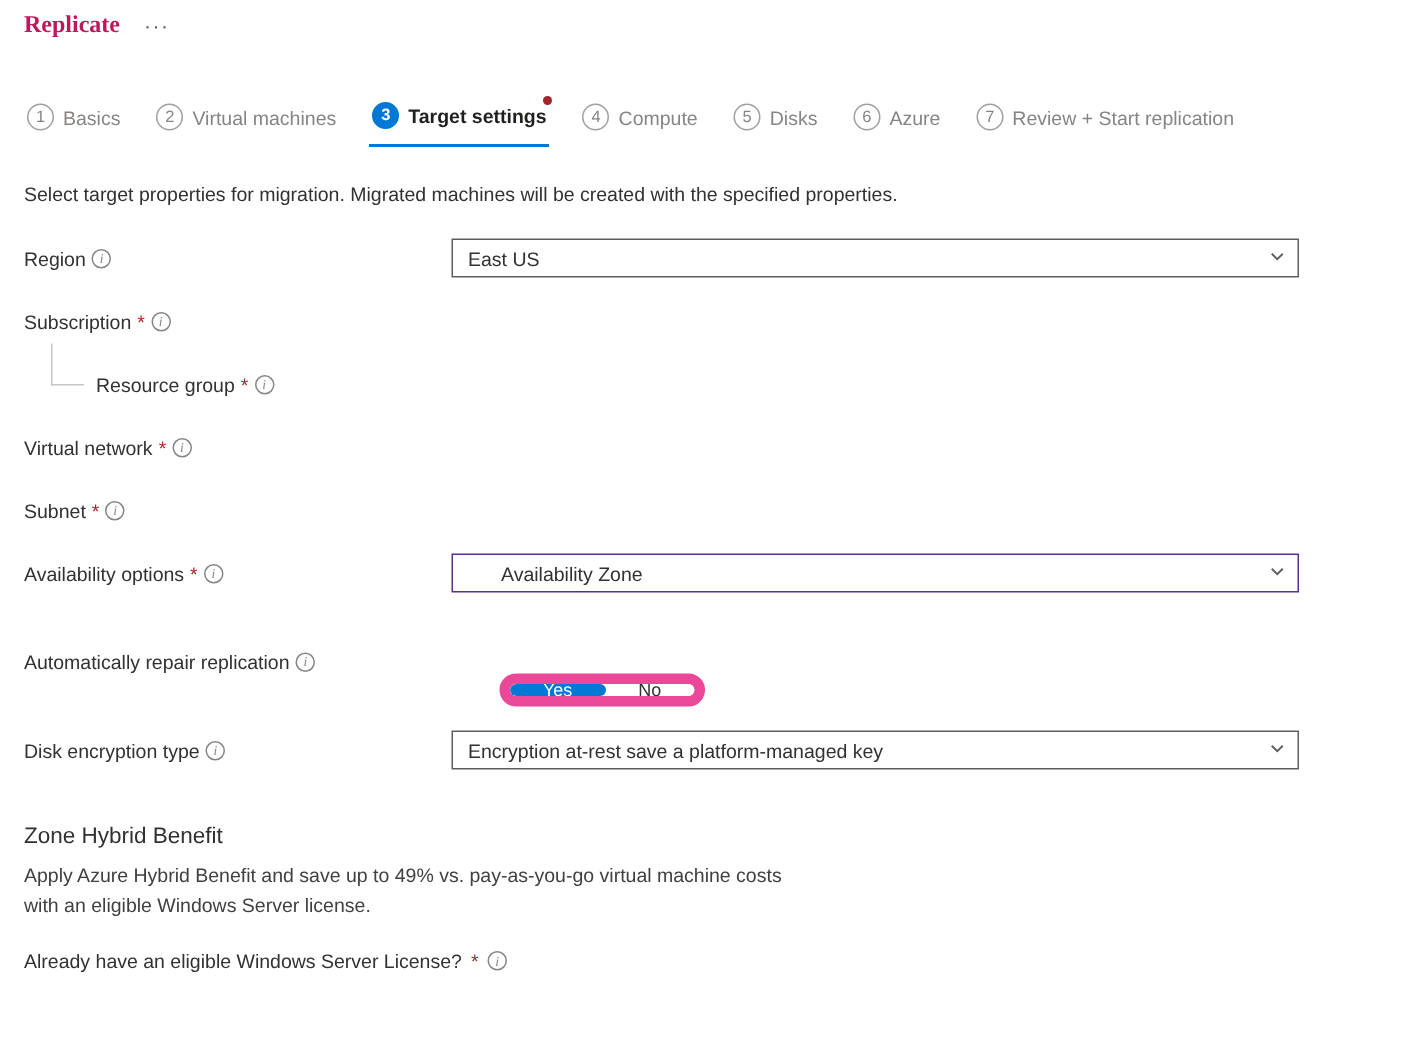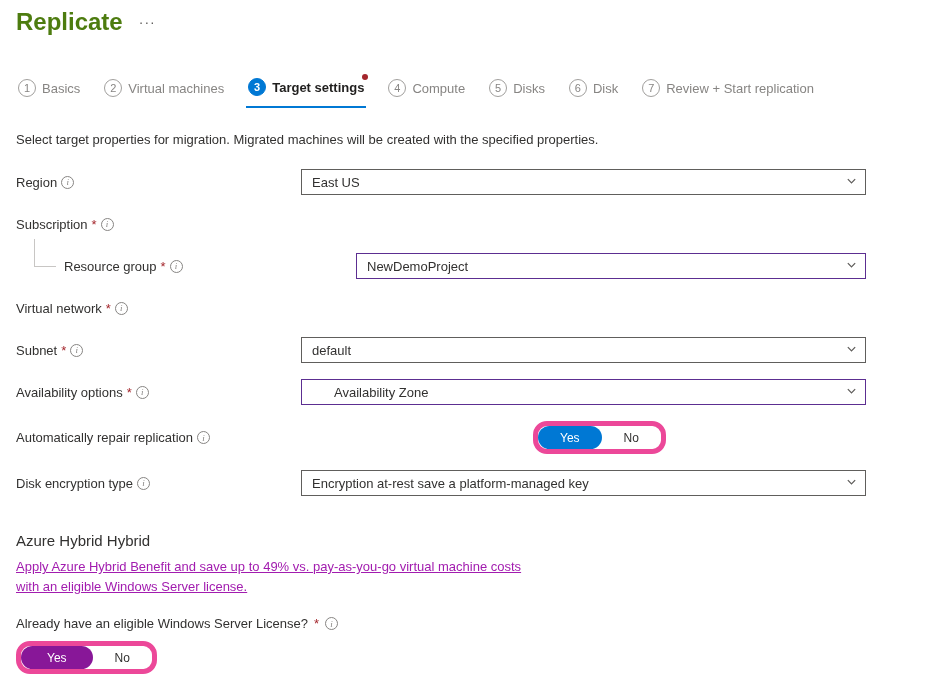--- a/index.html
+++ b/index.html
@@ -11,23 +11,24 @@
     padding: 8px 16px 20px 16px;
     width: 935px;
   }
   .header-row {
     display: flex;
     align-items: center;
     gap: 16px;
     margin-bottom: 38px;
   }
   .page-title {
-    font-size: 24px;
+    font-size: 16px;
     font-weight: 600;
-    color: #4d7c0f;
+    color: #be185d;
+    font-family: Liberation Serif, serif;
   }
   .ellipsis-icon {
     font-size: 14px;
     color: #605e5c;
     cursor: pointer;
     letter-spacing: 1px;
   }
   .tabs {
     display: flex;
     gap: 20px;
@@ -114,21 +115,21 @@
     border-radius: 50%;
     display: inline-flex;
     align-items: center;
     justify-content: center;
     font-size: 9px;
     color: #878583;
     cursor: pointer;
     font-family: Georgia, serif;
     font-style: italic;
   }
-  .form-control-col { flex: 0 0 565px; text-align: center; }
+  .form-control-col { flex: 0 0 565px; }
   .select {
     width: 100%;
     height: 26px;
     border: 1px solid #605e5c;
     background: #fff;
     padding: 0 24px 0 10px;
     font-size: 13px;
     position: relative;
     display: flex;
     align-items: center;
@@ -138,24 +139,25 @@
   .select .chev {
     position: absolute;
     right: 8px;
     top: 50%;
     transform: translateY(-50%);
     pointer-events: none;
   }
   .select.indent-value { padding-left: 32px; }
   .toggle-group {
     display: inline-flex;
-    border: 5px solid #ec4899;
+    border: 7px solid #ec4899;
     border-radius: 14px;
     overflow: hidden;
-    height: 33px;
+    height: 22px;
+    margin-top: 38px;
   }
   .toggle-opt {
     padding: 0 22px;
     font-size: 12px;
     display: flex;
     align-items: center;
     cursor: pointer;
     background: #fff;
     color: #323130;
     border-radius: 14px;
@@ -164,24 +166,23 @@
   .toggle-opt.on-purple { background: #881798; color: #fff; padding: 0 26px; }
   .section-head {
     font-size: 15px;
     color: #323130;
     margin-top: 36px;
     margin-bottom: 8px;
     font-weight: 400;
   }
   .sub-desc {
     font-size: 13px;
-    color: #a21caf;
+    color: #404040;
     line-height: 1.5;
     margin-bottom: 20px;
-    text-decoration: underline;
   }
   svg.chev-svg { width: 11px; height: 11px; }
   svg.chev-svg path { stroke: #605e5c; stroke-width: 1.4; fill: none; }
   .form-control-col.narrow { flex: 0 0 510px; margin-left: 55px;}
 </style>
 </head>
 <body>
 
 
 
@@ -207,21 +208,21 @@
   <div class="tab">
     <span class="step-circle">4</span>
     <span>Compute</span>
   </div>
   <div class="tab">
     <span class="step-circle">5</span>
     <span>Disks</span>
   </div>
   <div class="tab">
     <span class="step-circle">6</span>
-    <span>Disk</span>
+    <span>Azure</span>
   </div>
   <div class="tab">
     <span class="step-circle">7</span>
     <span>Review + Start replication</span>
   </div>
 </div>
 
 <div class="desc">Select target properties for migration. Migrated machines will be created with the specified properties.</div>
 
 
@@ -250,53 +251,37 @@
 </div>
 
 
 <div class="form-row">
   <div class="form-label-col indent">
     <div class="tree-connector"></div>
     <span>Resource group</span>
     <span class="req">*</span>
     <span class="info-icon">i</span>
   </div>
-  <div class="form-control-col narrow">
-    <div class="select purple">
-      <span>NewDemoProject</span>
-      <span class="chev"><svg class="chev-svg" viewBox="0 0 12 12">
-            <path d="M2 4 L6 8 L10 4"></path>
-          </svg></span>
-    </div>
-  </div>
 </div>
 
 
 <div class="form-row">
   <div class="form-label-col">
     <span>Virtual network</span>
     <span class="req">*</span>
     <span class="info-icon">i</span>
   </div>
 </div>
 
 
 <div class="form-row">
   <div class="form-label-col">
     <span>Subnet</span>
     <span class="req">*</span>
     <span class="info-icon">i</span>
-  </div>
-  <div class="form-control-col">
-    <div class="select">
-      <span>default</span>
-      <span class="chev"><svg class="chev-svg" viewBox="0 0 12 12">
-            <path d="M2 4 L6 8 L10 4"></path>
-          </svg></span>
-    </div>
   </div>
 </div>
 
 
 <div class="form-row">
   <div class="form-label-col">
     <span>Availability options</span>
     <span class="req">*</span>
     <span class="info-icon">i</span>
   </div>
@@ -333,21 +318,21 @@
   <div class="form-control-col">
     <div class="select">
       <span>Encryption at-rest save a platform-managed key</span>
       <span class="chev"><svg class="chev-svg" viewBox="0 0 12 12">
             <path d="M2 4 L6 8 L10 4"></path>
           </svg></span>
     </div>
   </div>
 </div>
 
-<div class="section-head">Azure Hybrid Hybrid</div>
+<div class="section-head">Zone Hybrid Benefit</div>
 <div class="sub-desc">
   <span>Apply Azure Hybrid Benefit and save up to 49% vs. pay-as-you-go virtual machine costs</span><br>
   <span>with an eligible Windows Server license.</span>
 </div>
 
 <div style="display:flex;align-items:center;gap:6px;margin-bottom:10px;">
   <span>Already have an eligible Windows Server License?</span>
   <span class="req">*</span>
   <span class="info-icon">i</span>
 </div>

